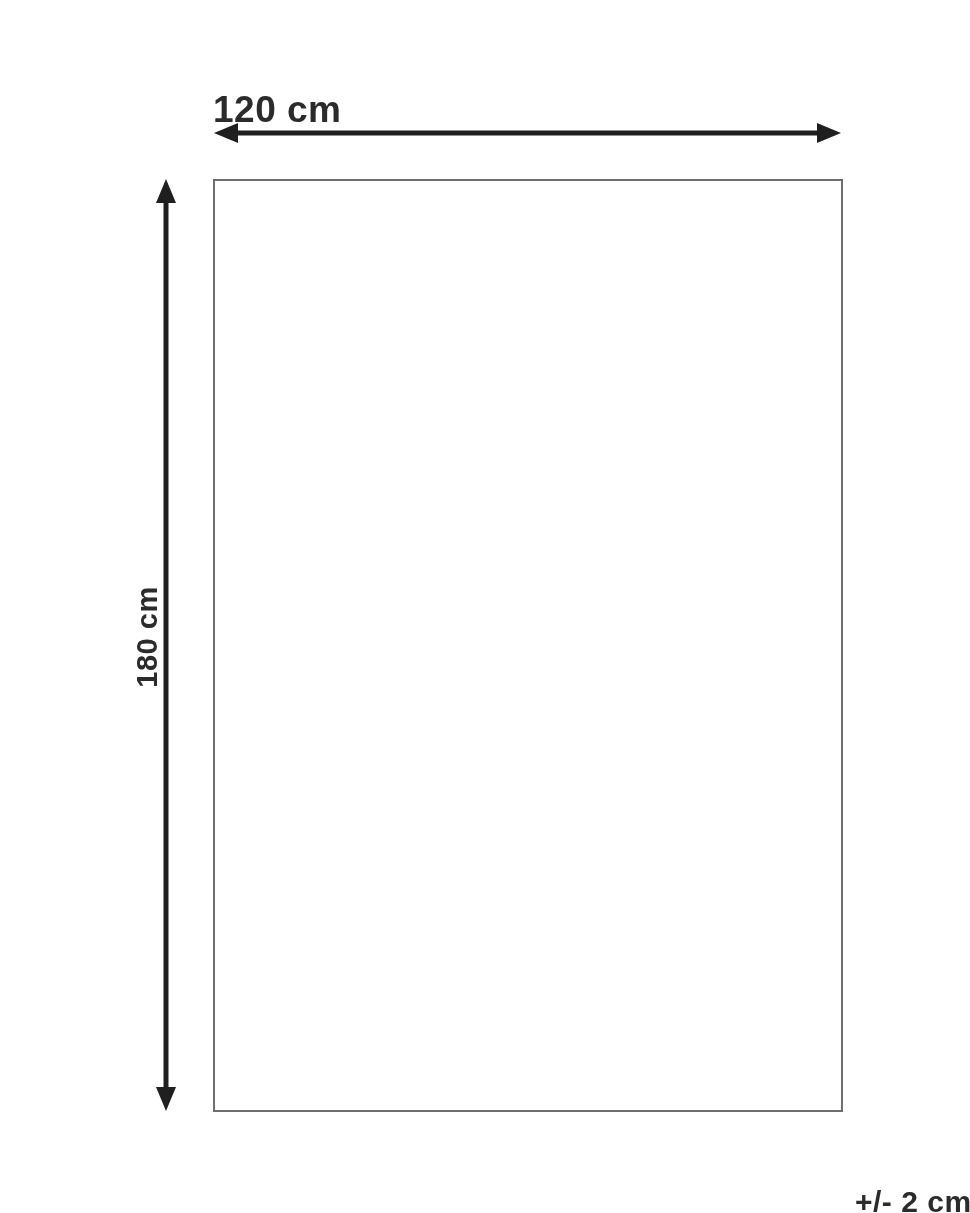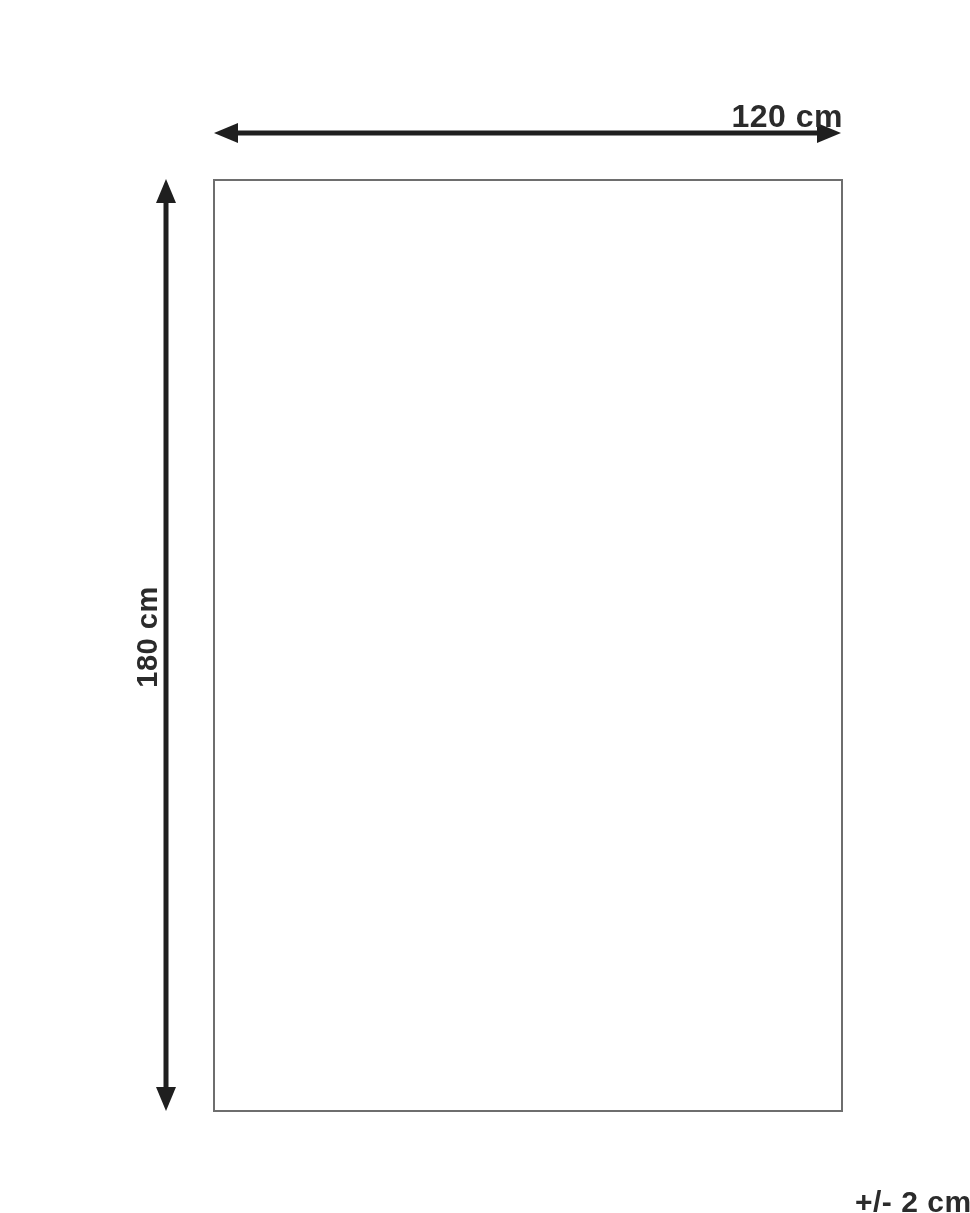--- a/index.html
+++ b/index.html
@@ -25,24 +25,24 @@
   }
   .dim-label {
     position: absolute;
     font-weight: 700;
     color: #2b2b2b;
     letter-spacing: 0.5px;
     white-space: nowrap;
   }
   .width-label {
     left: 213px;
-    top: 100px;
+    top: 94px;
     width: 630px;
-    text-align: right;
-    font-size: 32px;
+    text-align: left;
+    font-size: 37px;
     line-height: 32px;
   }
   .height-label {
     left: 92px;
     top: 621px;
     width: 110px;
     height: 32px;
     text-align: center;
     font-size: 29px;
     line-height: 32px;

